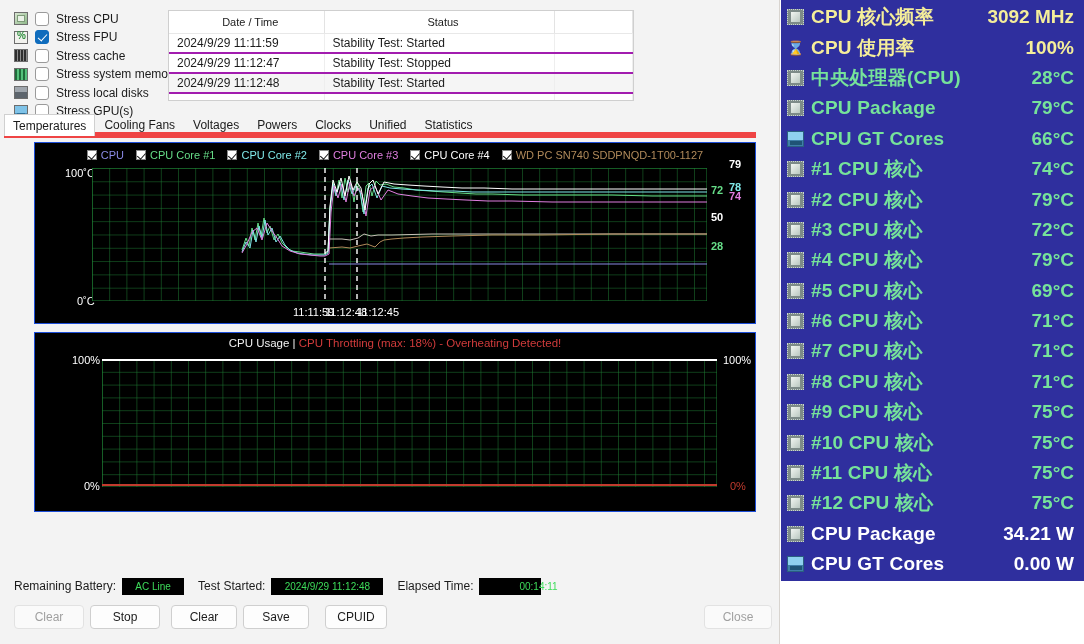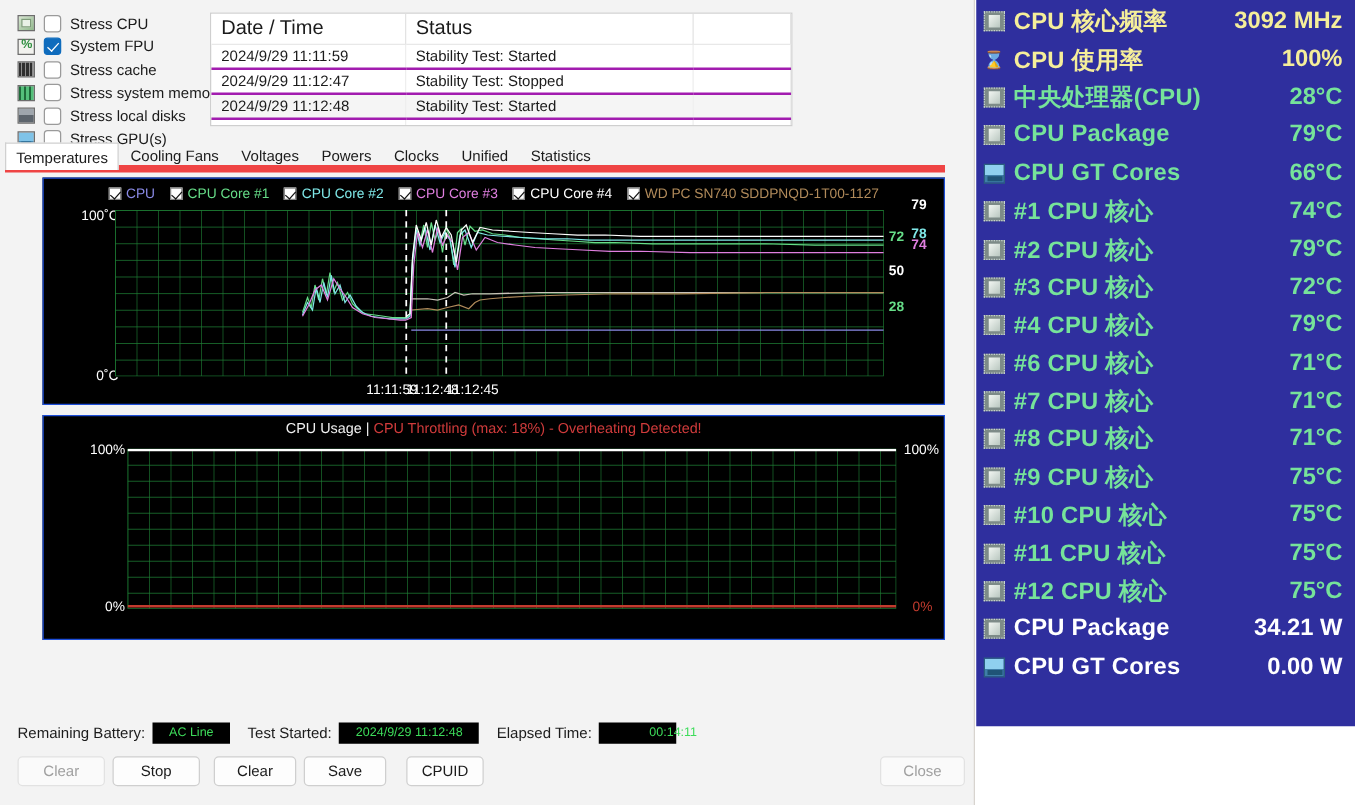--- a/index.html
+++ b/index.html
@@ -80,21 +80,21 @@
   }
   .stress-label { font-size: 12px; color: #1b1b1b; white-space: nowrap; }
 
   
   #logtable {
     margin-left: 8px; width: 466px; height: 91px;
     background: #fff; border: 1px solid #cfcfcf; overflow: hidden;
   }
   #logtable table { border-collapse: collapse; width: 100%; table-layout: fixed; }
   #logtable th {
-    font-weight: normal; font-size: 16px; color: #1b1b1b; text-align: left;
+    font-weight: normal; font-size: 11px; color: #1b1b1b; text-align: center;
     padding: 3px 0 3px 8px; height: 22px;
     border-right: 1px solid #e3e3e3; border-bottom: 1px solid #e8e8e8;
     background:#fff;
   }
   #logtable td {
     font-size: 12px; color: #1b1b1b; padding: 2px 0 2px 8px; height: 19px;
     border-right: 1px solid #eeeeee; border-bottom: 2px solid #a21caf;
   }
   #logtable tr.sel td { background: #f5f5f5; }
   .col-dt { width: 155px; }
@@ -209,21 +209,21 @@
     <div id="toparea">
       <div id="stresslist">
           <div class="stress-row">
             <span class="sicon cpu"></span>
             <span class="cb"></span>
             <span class="stress-label">Stress CPU</span>
           </div>
           <div class="stress-row">
             <span class="sicon fpu"></span>
             <span class="cb checked"></span>
-            <span class="stress-label">System FPU</span>
+            <span class="stress-label">Stress FPU</span>
           </div>
           <div class="stress-row">
             <span class="sicon cache"></span>
             <span class="cb"></span>
             <span class="stress-label">Stress cache</span>
           </div>
           <div class="stress-row">
             <span class="sicon mem"></span>
             <span class="cb"></span>
             <span class="stress-label">Stress system memo</span>
@@ -445,20 +445,25 @@
         <span class="sname" style="color:#76e39a">#3 CPU 核心</span>
         <span class="sval" style="color:#76e39a">72°C</span>
       </div>
       <div class="srow">
         <span class="sicon2 ico-chip"></span>
         <span class="sname" style="color:#76e39a">#4 CPU 核心</span>
         <span class="sval" style="color:#76e39a">79°C</span>
       </div>
       <div class="srow">
         <span class="sicon2 ico-chip"></span>
+        <span class="sname" style="color:#76e39a">#5 CPU 核心</span>
+        <span class="sval" style="color:#76e39a">69°C</span>
+      </div>
+      <div class="srow">
+        <span class="sicon2 ico-chip"></span>
         <span class="sname" style="color:#76e39a">#6 CPU 核心</span>
         <span class="sval" style="color:#76e39a">71°C</span>
       </div>
       <div class="srow">
         <span class="sicon2 ico-chip"></span>
         <span class="sname" style="color:#76e39a">#7 CPU 核心</span>
         <span class="sval" style="color:#76e39a">71°C</span>
       </div>
       <div class="srow">
         <span class="sicon2 ico-chip"></span>

